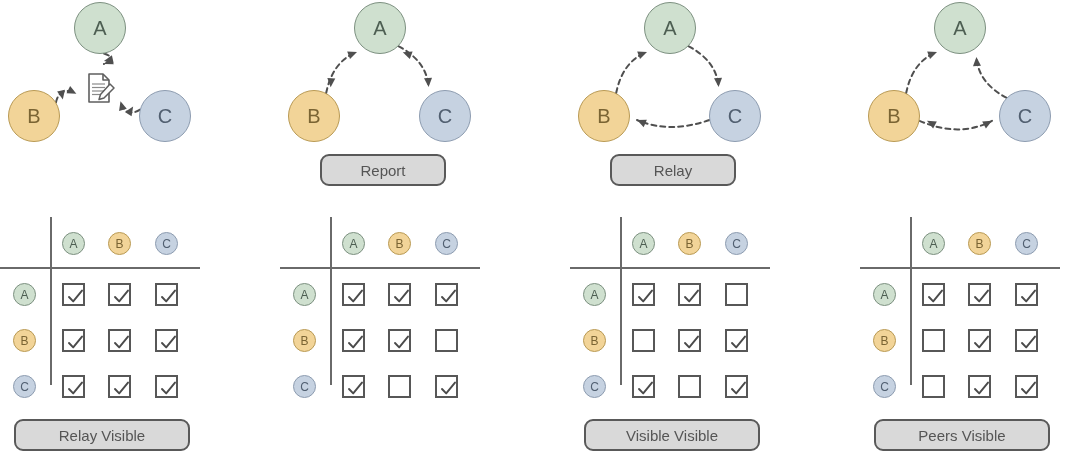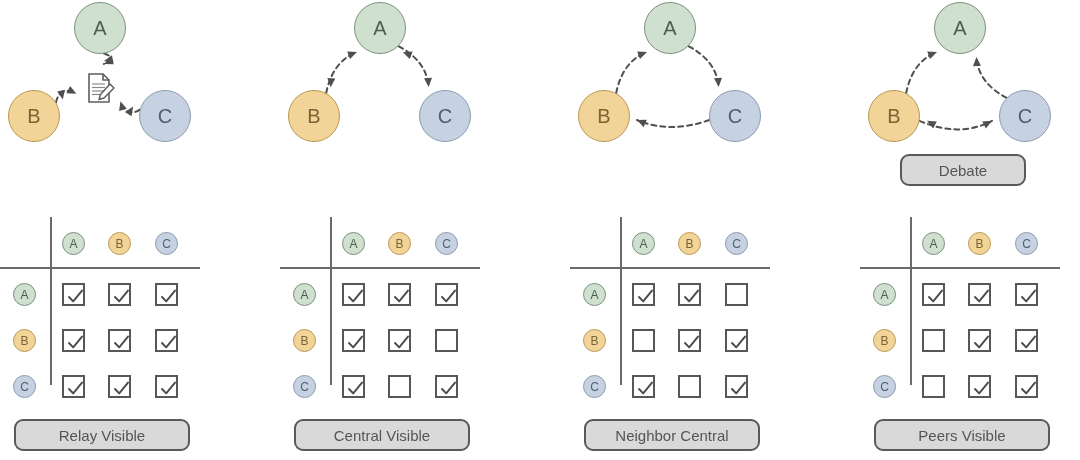--- a/index.html
+++ b/index.html
@@ -155,20 +155,21 @@
         <div class="node green n-big" style="left: 74px; top: 2px;">
           <span>A</span>
         </div>
         <div class="node amber n-big" style="left: 8px; top: 90px;">
           <span>B</span>
         </div>
         <div class="node blue n-big" style="left: 139px; top: 90px;">
           <span>C</span>
         </div>
       </div>
+      <div class="pill pill-top">Report</div>
       <div class="matrix">
         <div class="vline"></div>
         <div class="hline"></div>
         <div class="node green n-sm colh" style="left: 62px; top: 17px;">
           <span>A</span>
         </div>
         <div class="node amber n-sm colh" style="left: 108px; top: 17px;">
           <span>B</span>
         </div>
         <div class="node blue n-sm colh" style="left: 155px; top: 17px;">
@@ -214,21 +215,20 @@
             <path d="M3 10 L7.2 14.4 L16 3.6" fill="none" stroke="#4a4a4a" stroke-width="1.9" stroke-linecap="round" stroke-linejoin="round"></path>
           </svg>
         </div>
         <div class="cbox" style="left: 108px; top: 160px;"></div>
         <div class="cbox" style="left: 155px; top: 160px;">
           <svg width="19" height="19" viewBox="0 0 19 19">
             <path d="M3 10 L7.2 14.4 L16 3.6" fill="none" stroke="#4a4a4a" stroke-width="1.9" stroke-linecap="round" stroke-linejoin="round"></path>
           </svg>
         </div>
       </div>
-      <div class="pill pill-bot">Central Visible</div>
     </div>
     <div class="panel p2">
       <div class="graph">
         <svg width="270" height="155">
           <path d="M46.12 93.24 Q52.6 61.2 77.032 52.02400000000001" fill="none" stroke="#4f4f4f" stroke-width="2" stroke-dasharray="5,4" stroke-linecap="round"></path>
           <path d="M0 0 L-9 -4 L-9 4 Z" fill="#4f4f4f" transform="translate(77.032,52.02400000000001) rotate(-20.584823637612647)"></path>
           <path d="M118.32382452186759 46.1424765368955 Q146.97858912277184 61.305587579770794 148.57886683658958 87.10314920913451" fill="none" stroke="#4f4f4f" stroke-width="2" stroke-dasharray="5,4" stroke-linecap="round"></path>
           <path d="M0 0 L-9 -4 L-9 4 Z" fill="#4f4f4f" transform="translate(148.57886683658958,87.10314920913451) rotate(86.45036903202332)"></path>
           <path d="M139.52 119.96 Q99.5 134 67 119.96" fill="none" stroke="#4f4f4f" stroke-width="2" stroke-dasharray="5,4" stroke-linecap="round"></path>
           <path d="M0 0 L-9 -4 L-9 4 Z" fill="#4f4f4f" transform="translate(67,119.96) rotate(-156.6356555239404)"></path>
@@ -236,20 +236,21 @@
         <div class="node green n-big" style="left: 74px; top: 2px;">
           <span>A</span>
         </div>
         <div class="node amber n-big" style="left: 8px; top: 90px;">
           <span>B</span>
         </div>
         <div class="node blue n-big" style="left: 139px; top: 90px;">
           <span>C</span>
         </div>
       </div>
+      <div class="pill pill-top">Relay</div>
       <div class="matrix">
         <div class="vline"></div>
         <div class="hline"></div>
         <div class="node green n-sm colh" style="left: 62px; top: 17px;">
           <span>A</span>
         </div>
         <div class="node amber n-sm colh" style="left: 108px; top: 17px;">
           <span>B</span>
         </div>
         <div class="node blue n-sm colh" style="left: 155px; top: 17px;">
@@ -291,21 +292,21 @@
             <path d="M3 10 L7.2 14.4 L16 3.6" fill="none" stroke="#4a4a4a" stroke-width="1.9" stroke-linecap="round" stroke-linejoin="round"></path>
           </svg>
         </div>
         <div class="cbox" style="left: 108px; top: 160px;"></div>
         <div class="cbox" style="left: 155px; top: 160px;">
           <svg width="19" height="19" viewBox="0 0 19 19">
             <path d="M3 10 L7.2 14.4 L16 3.6" fill="none" stroke="#4a4a4a" stroke-width="1.9" stroke-linecap="round" stroke-linejoin="round"></path>
           </svg>
         </div>
       </div>
-      <div class="pill pill-bot">Neighbor Central</div>
+      <div class="pill pill-bot">Visible Visible</div>
     </div>
     <div class="panel p3">
       <div class="graph">
         <svg width="270" height="155">
           <path d="M46.12 93.24 Q52.6 61.2 77.032 52.02400000000001" fill="none" stroke="#4f4f4f" stroke-width="2" stroke-dasharray="5,4" stroke-linecap="round"></path>
           <path d="M0 0 L-9 -4 L-9 4 Z" fill="#4f4f4f" transform="translate(77.032,52.02400000000001) rotate(-20.584823637612647)"></path>
           <path d="M146.67617547813242 97.8575234631045 Q118.02141087722815 82.69441242022921 116.4211331634104 56.89685079086548" fill="none" stroke="#4f4f4f" stroke-width="2" stroke-dasharray="5,4" stroke-linecap="round"></path>
           <path d="M0 0 L-9 -4 L-9 4 Z" fill="#4f4f4f" transform="translate(116.4211331634104,56.89685079086548) rotate(-93.54963096797668)"></path>
           <path d="M59.480000000000004 120.84 Q99.5 138 132 120.84" fill="none" stroke="#4f4f4f" stroke-width="2" stroke-dasharray="5,4" stroke-linecap="round"></path>
           <path d="M0 0 L-9 -4 L-9 4 Z" fill="#4f4f4f" transform="translate(132,120.84) rotate(-27.834053940550824)"></path>
@@ -314,21 +315,20 @@
         <div class="node green n-big" style="left: 74px; top: 2px;">
           <span>A</span>
         </div>
         <div class="node amber n-big" style="left: 8px; top: 90px;">
           <span>B</span>
         </div>
         <div class="node blue n-big" style="left: 139px; top: 90px;">
           <span>C</span>
         </div>
       </div>
-      <div class="pill pill-top">Debate</div>
       <div class="matrix">
         <div class="vline"></div>
         <div class="hline"></div>
         <div class="node green n-sm colh" style="left: 62px; top: 17px;">
           <span>A</span>
         </div>
         <div class="node amber n-sm colh" style="left: 108px; top: 17px;">
           <span>B</span>
         </div>
         <div class="node blue n-sm colh" style="left: 155px; top: 17px;">

